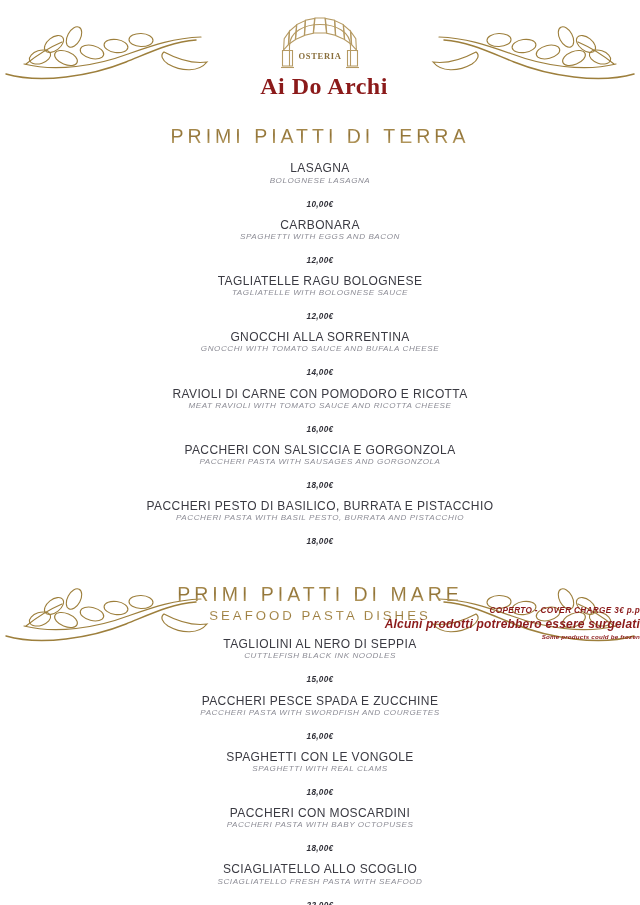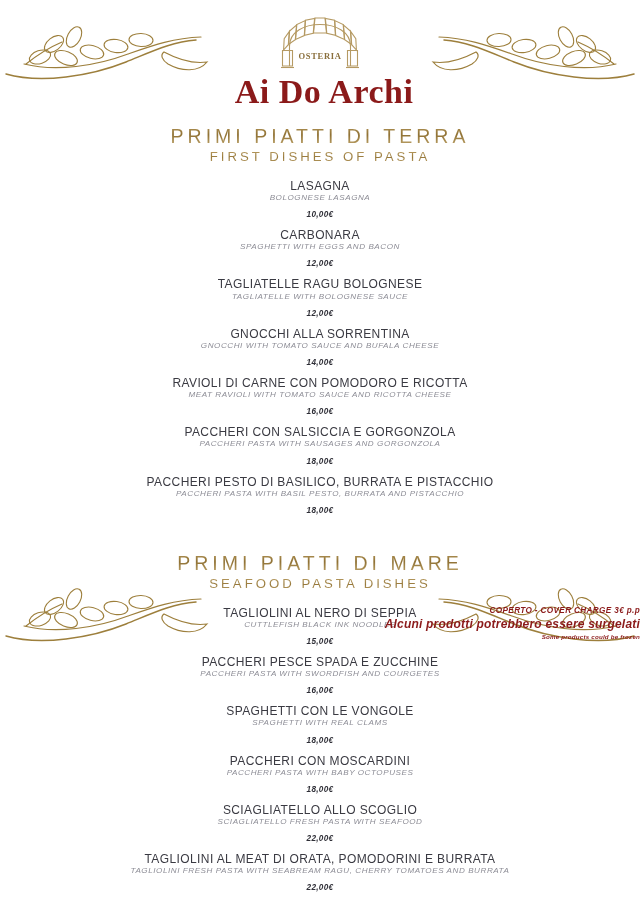--- a/index.html
+++ b/index.html
@@ -16,21 +16,21 @@
   .orn-tl { left:-4px;  top:12px; }
   .orn-tr { right:-4px; top:12px; transform:scaleX(-1); }
   .orn-bl { left:-4px;  bottom:10px; }
   .orn-br { right:-4px; bottom:10px; transform:scaleX(-1); }
 
   
   .logo-wrap { position:absolute; left:0; right:0; top:14px; text-align:center; }
   .arch { display:block; margin:0 auto; }
   .brand {
     font-family:"Liberation Serif", serif;
-    font-size:34px; font-weight:700;
+    font-size:24px; font-weight:700;
     color:#8B1A1A; letter-spacing:0.5px;
     margin-top:1px; line-height:1.1;padding-left:8px;
   }
 
   
   .content { position:absolute; left:0; right:0; top:124px; text-align:center; }
   .section { margin-bottom:0; }
   .sec-title {
     font-size:19.5px; font-weight:400;
     letter-spacing:4.0px;
@@ -58,21 +58,21 @@
     line-height:1.18; white-space:nowrap;
   }
   .item-desc {
     font-size:8.1px; font-style:italic; font-weight:400;
     color:#8d8d96; letter-spacing:0.55px;
     line-height:1.25; white-space:nowrap;
   }
   .item-price {
     font-size:8.2px; font-style:italic; font-weight:700;
     color:#2e2e36; letter-spacing:0.3px;
-    margin-top:7px; margin-bottom:9px; line-height:1.1;
+    margin-top:14px; margin-bottom:9px; line-height:1.1;
   }
 
   .sec-gap { height:27px; }
 
   
   .footer { position:absolute; left:0; right:0; bottom:19px; text-align:right; }
   .f1 { font-size:8.2px; font-style:italic; font-weight:700; color:#8B1A1A; letter-spacing:0.35px; line-height:1.35; }
   .f2 { font-size:12px; font-style:italic; font-weight:700; color:#8B1A1A; letter-spacing:0.2px; line-height:1.35; }
   .f3 { font-size:6.2px; font-style:italic; font-weight:700; color:#8B1A1A; letter-spacing:0.2px; line-height:1.35; }
 </style>
@@ -178,21 +178,20 @@
       </g>
       <text x="42" y="45" text-anchor="middle" font-family="Liberation Serif, serif" font-size="8.5" font-weight="700" letter-spacing="0.7" fill="#8a6f3c">OSTERIA</text>
     </svg>
     <div class="brand">Ai Do Archi</div>
   </div>
 
   <div class="content">
 
     <div class="section">
       <div class="sec-title">PRIMI PIATTI DI TERRA</div>
-      <div class="sec-sub">FIRST DISHES OF PASTA</div>
       <div class="items">
 
         <div class="item">
           <div class="item-name">LASAGNA</div>
           <div class="item-desc">BOLOGNESE LASAGNA</div>
           <div class="item-price">10,00€</div>
         </div>
 
         <div class="item">
           <div class="item-name">CARBONARA</div>

